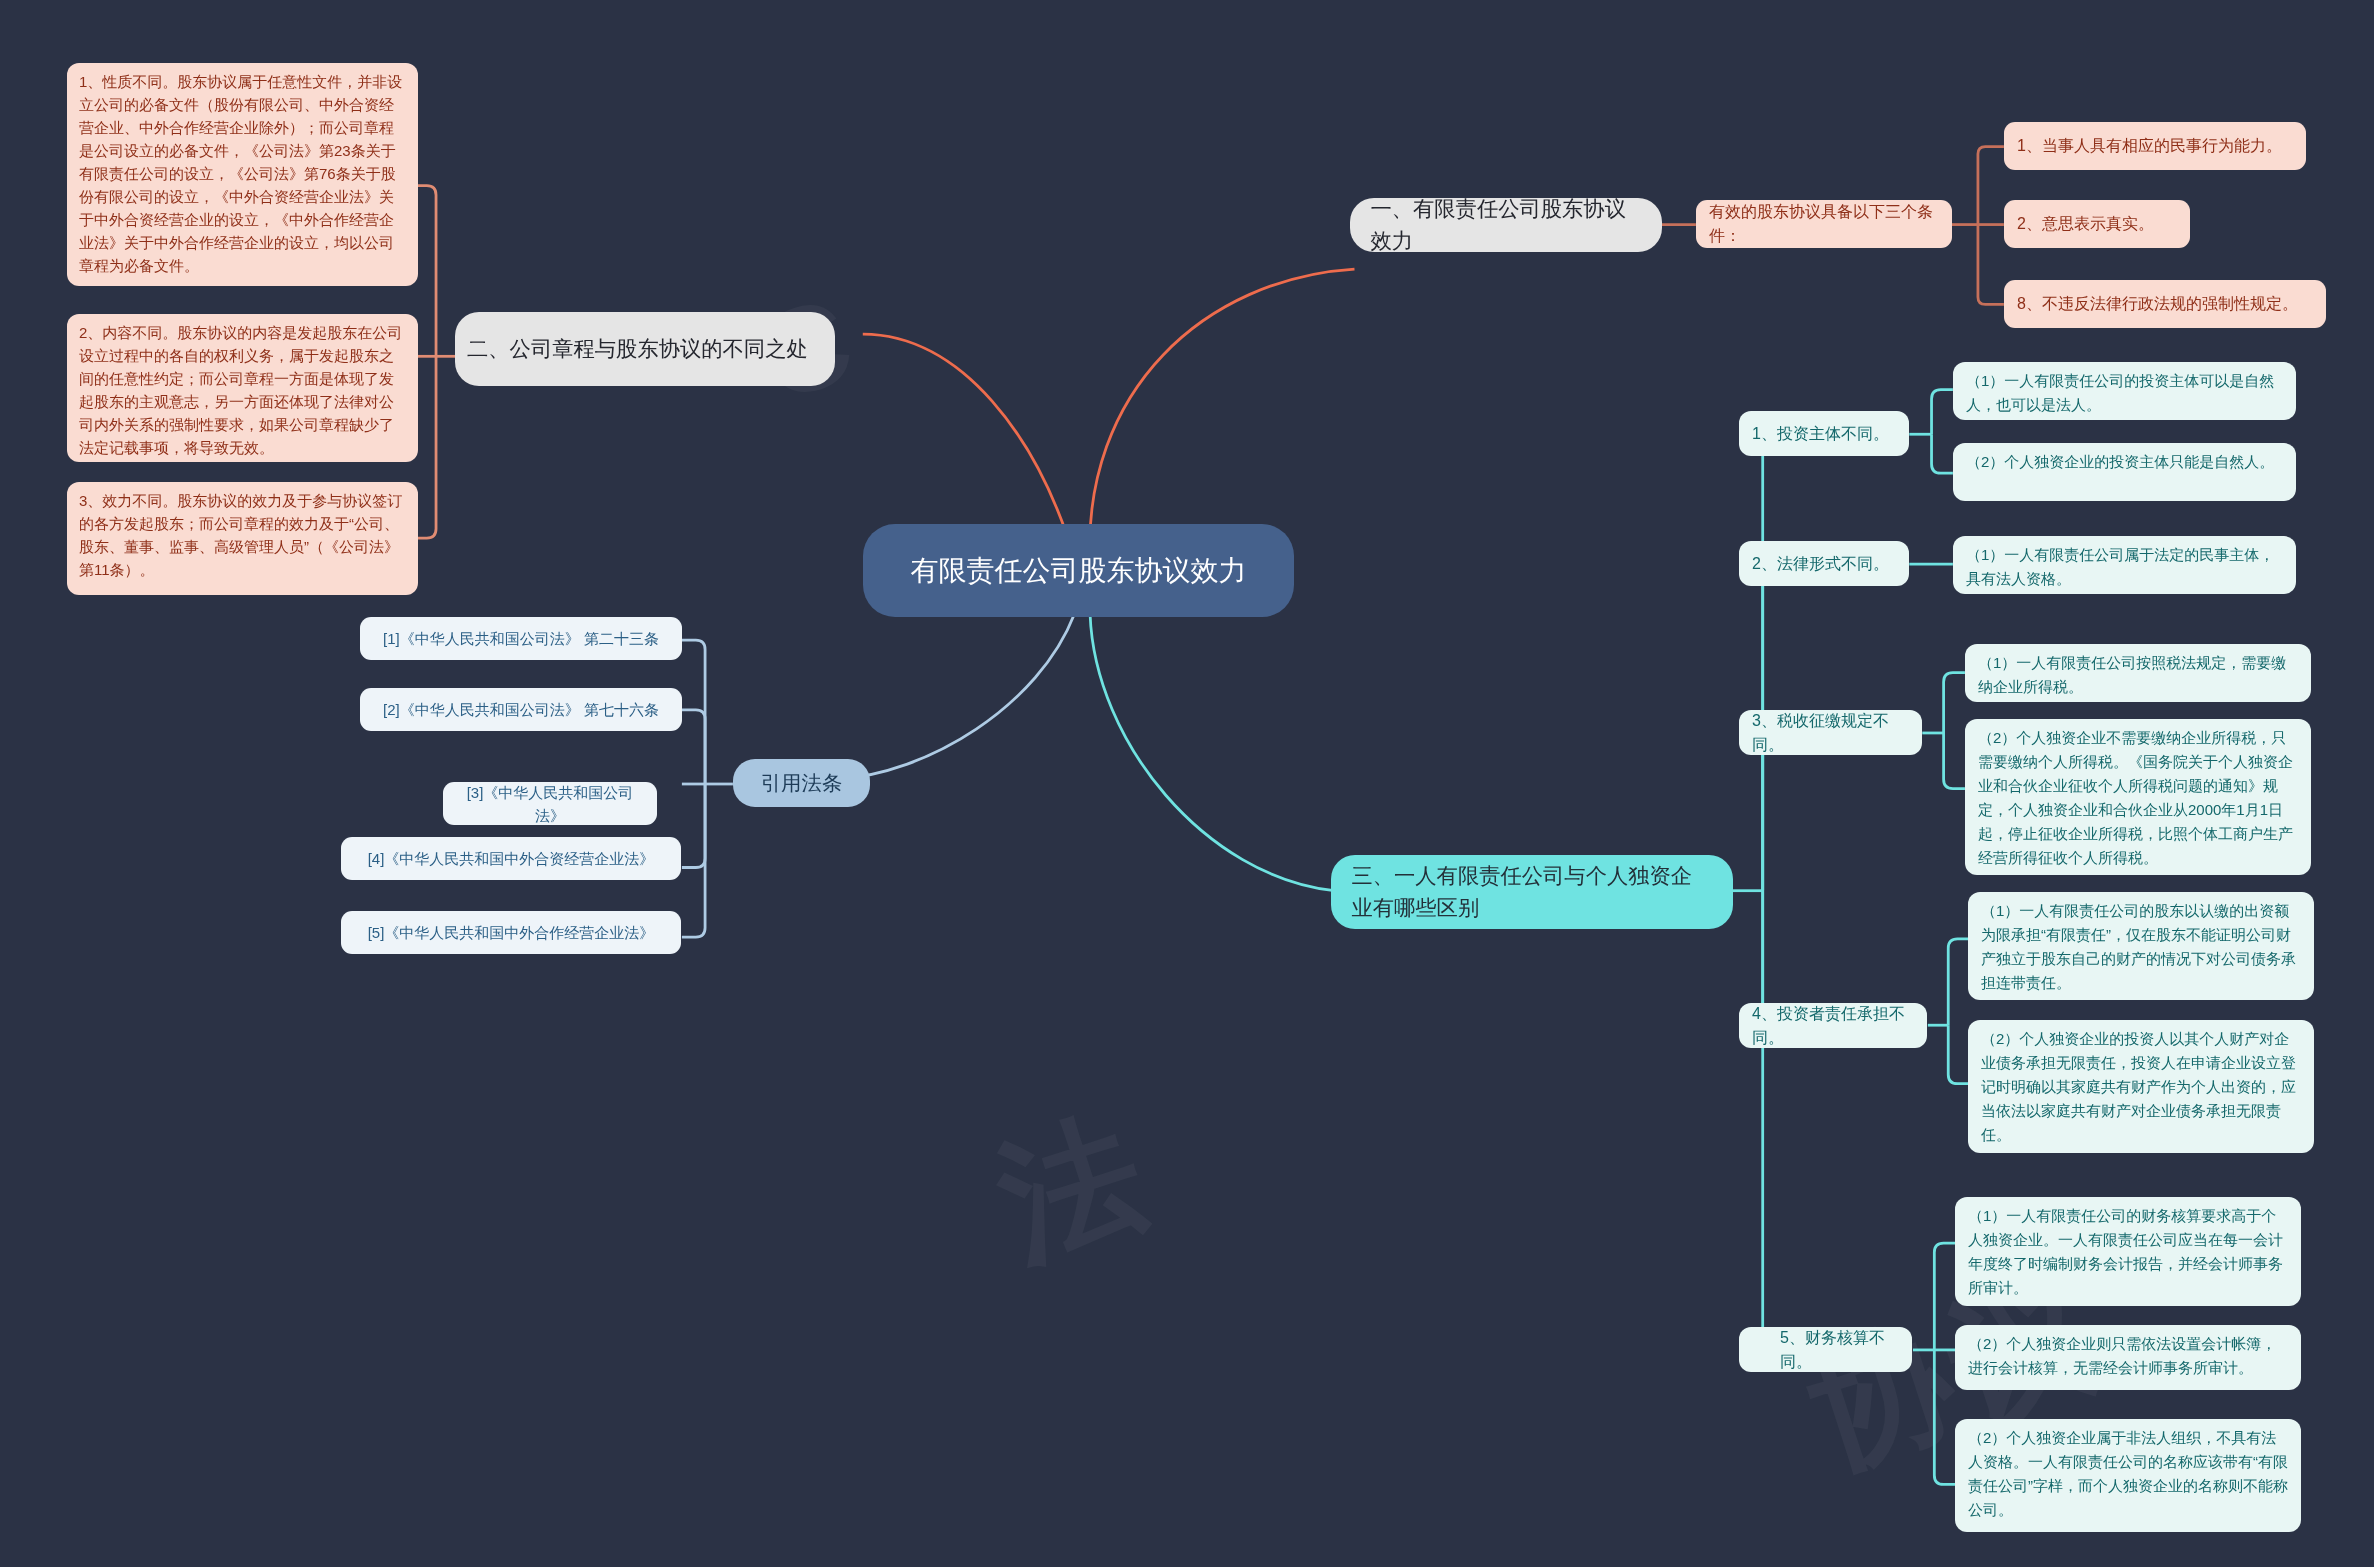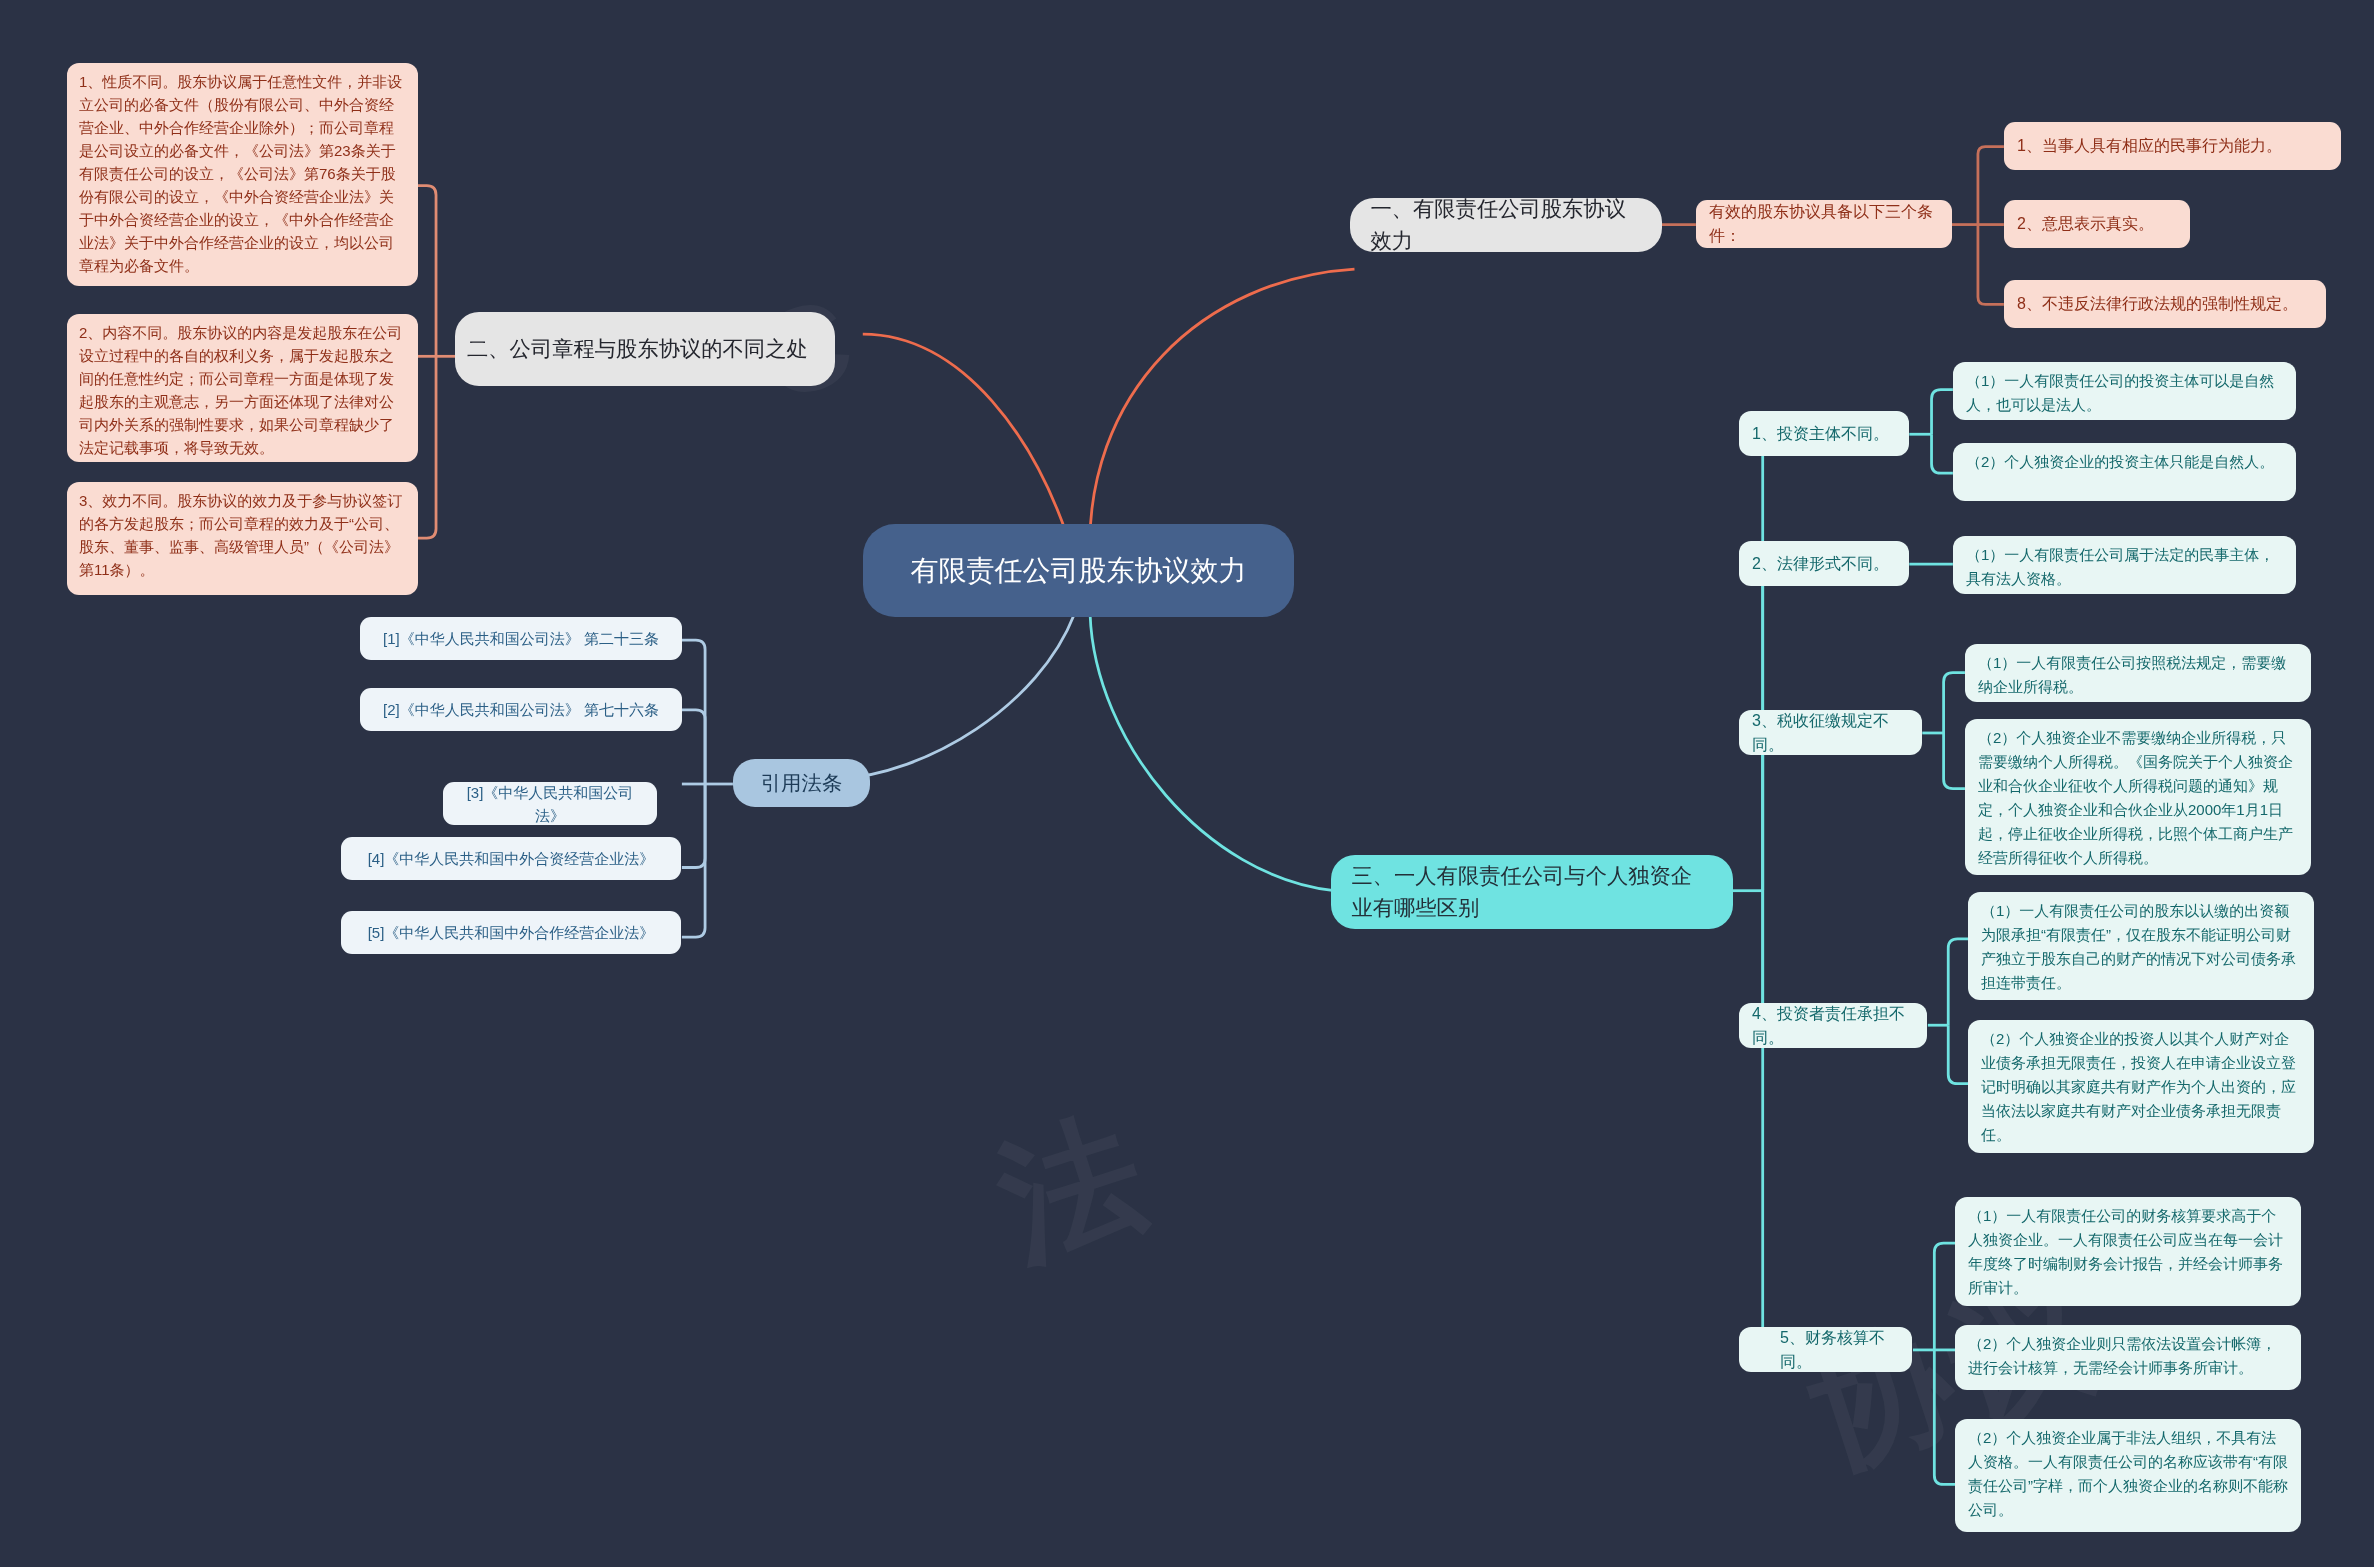--- a/index.html
+++ b/index.html
@@ -139,21 +139,21 @@
   </div>
 
   <div class="node orange-main" style="left:1350px;top:198px;width:312px;height:54px;">
     <span>一、有限责任公司股东协议效力</span>
   </div>
 
   <div class="node peach-sm" style="left:1696px;top:200px;width:256px;height:48px;">
     <span>有效的股东协议具备以下三个条件：</span>
   </div>
 
-  <div class="node peach-sm" style="left:2004px;top:122px;width:337px;height:48px;align-items:center;">
+  <div class="node peach-sm" style="left:2004px;top:122px;width:302px;height:48px;align-items:center;">
     <span>1、当事人具有相应的民事行为能力。</span>
   </div>
   <div class="node peach-sm" style="left:2004px;top:200px;width:186px;height:48px;">
     <span>2、意思表示真实。</span>
   </div>
   <div class="node peach-sm" style="left:2004px;top:280px;width:322px;height:48px;">
     <span>8、不违反法律行政法规的强制性规定。</span>
   </div>
 
   <div class="node orange-main" style="left:455px;top:312px;width:380px;height:74px;padding-left:12px;">

